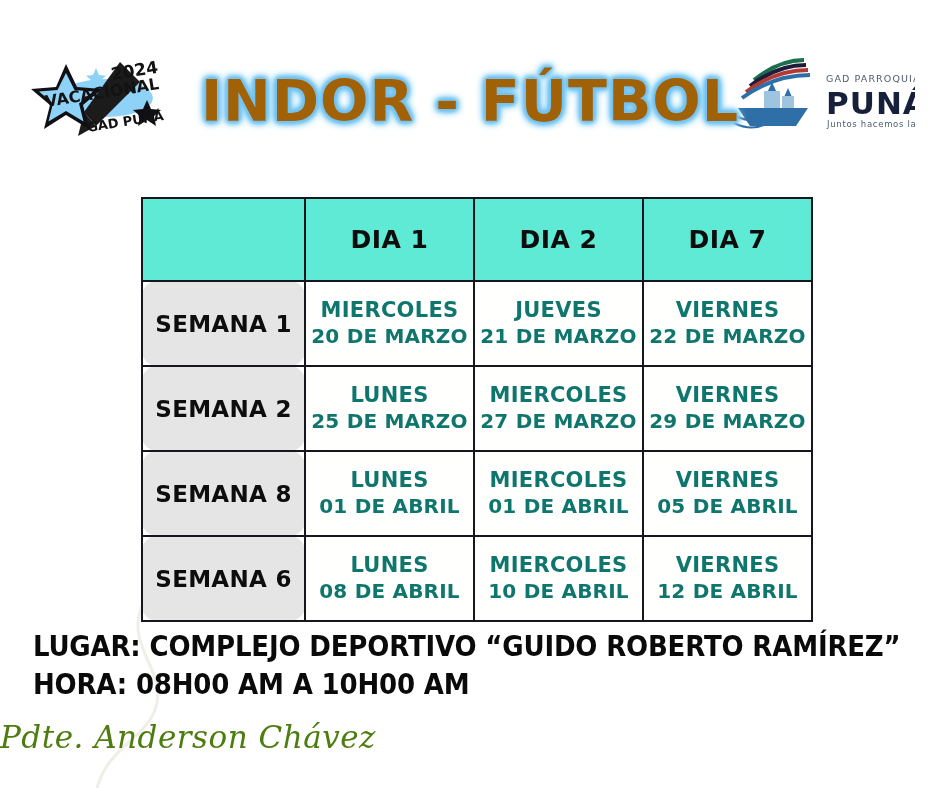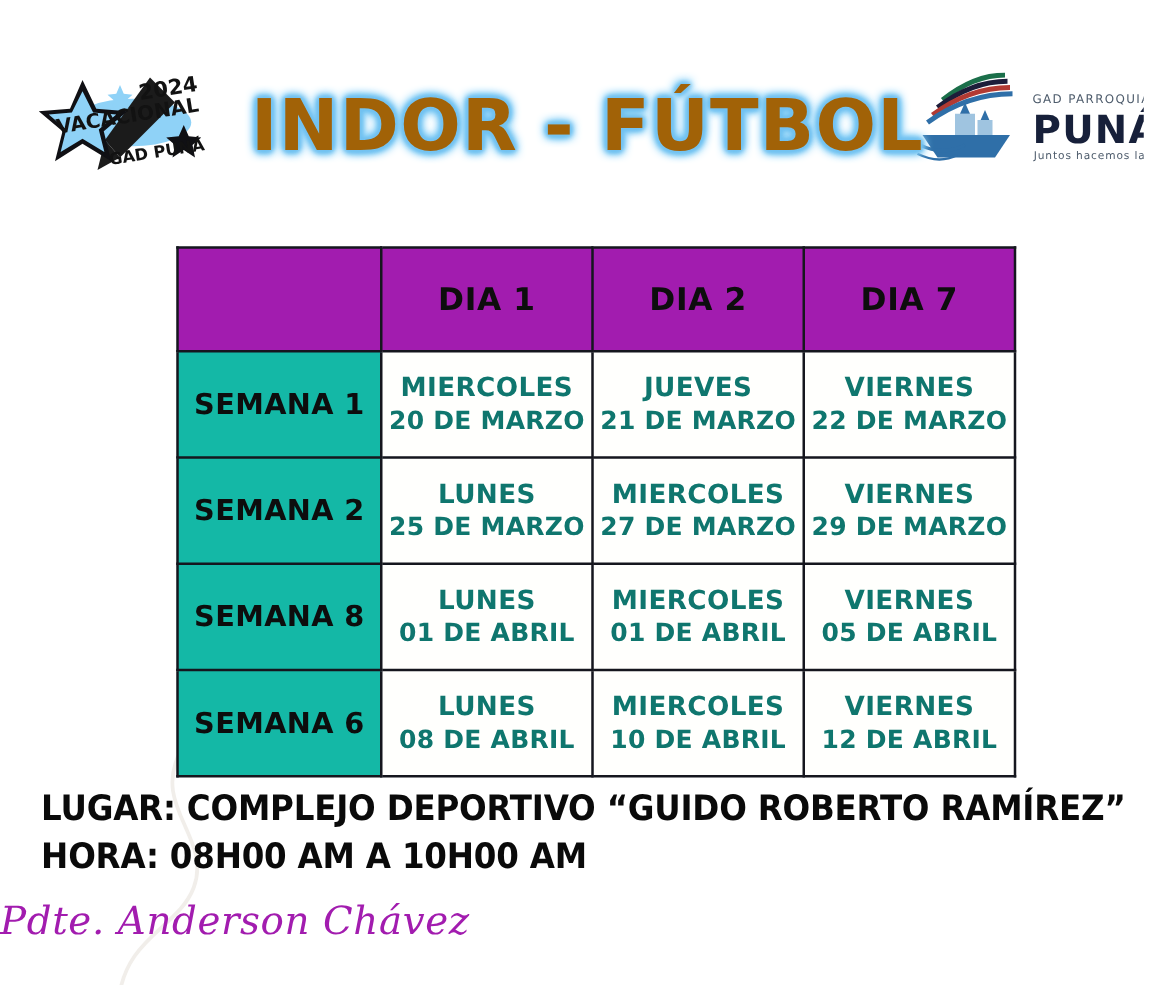--- a/index.html
+++ b/index.html
@@ -110,39 +110,40 @@
     border: 2.5px solid #15161e;
     text-align: center;
     vertical-align: middle;
     padding: 0;
   }
 
   col.c-week  { width: 163px; }
   col.c-day   { width: 169px; }
 
   td.hdr {
-    background: #a21caf;
+    background: #5eead4;
     height: 81px;
     font-family: "DejaVu Sans", sans-serif;
     font-size: 25px;
     font-weight: bold;
     color: #0d0d0d;
     letter-spacing: 0.5px;
   }
 
   td.hdr.blank { font-size: 0; }
 
   td.week {
-    background: #14b8a6;
+    background: #e5e5e5;
     height: 83px;
     font-family: "DejaVu Sans", sans-serif;
     font-size: 23px;
     font-weight: bold;
     color: #0d0d0d;
     letter-spacing: 0.3px;
+    border-radius: 15px;
   }
 
   td.day {
     background: #fffffd;
     height: 83px;
     font-family: "DejaVu Sans", sans-serif;
     color: #0f766e;
     font-weight: bold;
   }
 
@@ -177,21 +178,21 @@
     letter-spacing: -0.2px;
     line-height: 1.34;
     transform: scaleX(0.93);
   }
 
   .signature {
     margin-top: 16px;
     font-family: "DejaVu Serif", serif;
     font-style: italic;
     font-size: 31px;
-    color: #a21caf;
+    color: #4d7c0f;
     letter-spacing: 0.5px;
   }
 </style>
 </head>
 <body>
 
 <svg class="bg-swoosh" viewBox="0 0 200 200">
   <path d="M105 0 C 80 45, 130 70, 115 110 C 103 142, 60 150, 55 200" fill="none" stroke="#f1eeea" stroke-width="3"></path>
 </svg>
 

